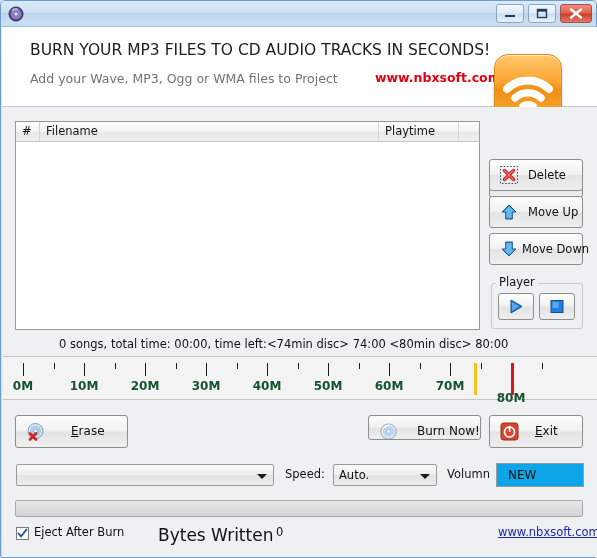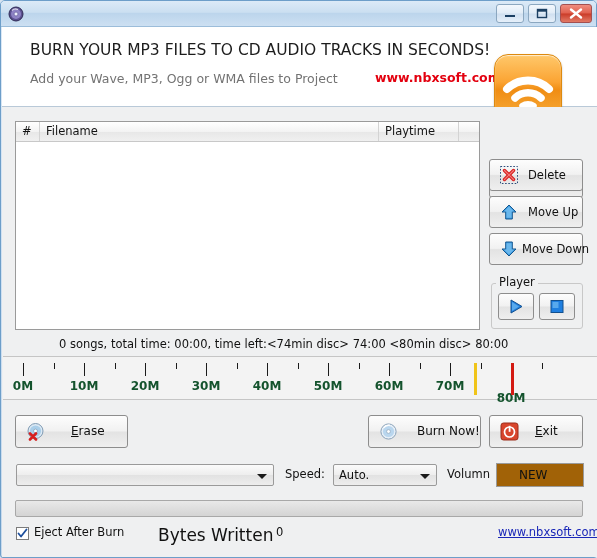--- a/index.html
+++ b/index.html
@@ -178,21 +178,21 @@
     font-size: 12px; color: #101010;
     cursor: pointer;
   }
   .abtn .lbl {
     position: absolute; top: 0; bottom: 0; line-height: 30px;
     white-space: nowrap;
   }
   .abtn .ico { position: absolute; left: 10px; top: 6px; width: 19px; height: 19px; }
   #b-erase { left: 13px; top: 308px; width: 113px; height: 33px; }
   #b-erase .lbl { left: 55px; }
-  #b-burn  { left: 366px; top: 308px; width: 113px; height: 33px; }
+  #b-burn  { left: 366px; top: 308px; width: 113px; height: 25px; }
   #b-burn .lbl { left: 48px; }
   #b-exit  { left: 487px; top: 308px; width: 94px; height: 33px; }
   #b-exit .lbl { left: 45px; }
   .acc { text-decoration: underline; }
 
   
   .combo {
     position: absolute;
     border: 1px solid #9a9a9a; border-radius: 2px;
     background: linear-gradient(to bottom, #fbfbfb 0%, #eeeeee 48%, #e2e2e2 52%, #ededed 100%);
@@ -217,23 +217,23 @@
     font-size: 11.5px; color: #111;
   }
   #speed-combo { left: 331px; top: 357px; width: 104px; height: 22px; }
   #speed-combo .carrow { top: 9px; }
   #volume-label {
     position: absolute; left: 445px; top: 360px;
     font-size: 11.5px; color: #111;
   }
   #volume-input {
     position: absolute; left: 494px; top: 356px; width: 88px; height: 24px;
-    background: #a16207; border: 1px solid #9a9a9a;
+    background: #0ea5e9; border: 1px solid #9a9a9a;
     font-size: 12px; color: #111;
-    line-height: 22px; padding-left: 22px;
+    line-height: 22px; padding-left: 11px;
     font-family: "DejaVu Sans", "Liberation Sans", sans-serif;
   }
 
   
   #progress {
     position: absolute; left: 13px; top: 393px; width: 568px; height: 17px;
     background: linear-gradient(to bottom, #e9e9e9 0%, #dedede 50%, #d4d4d4 100%);
     border: 1px solid #a8a8a8; border-radius: 2px;
   }
 

